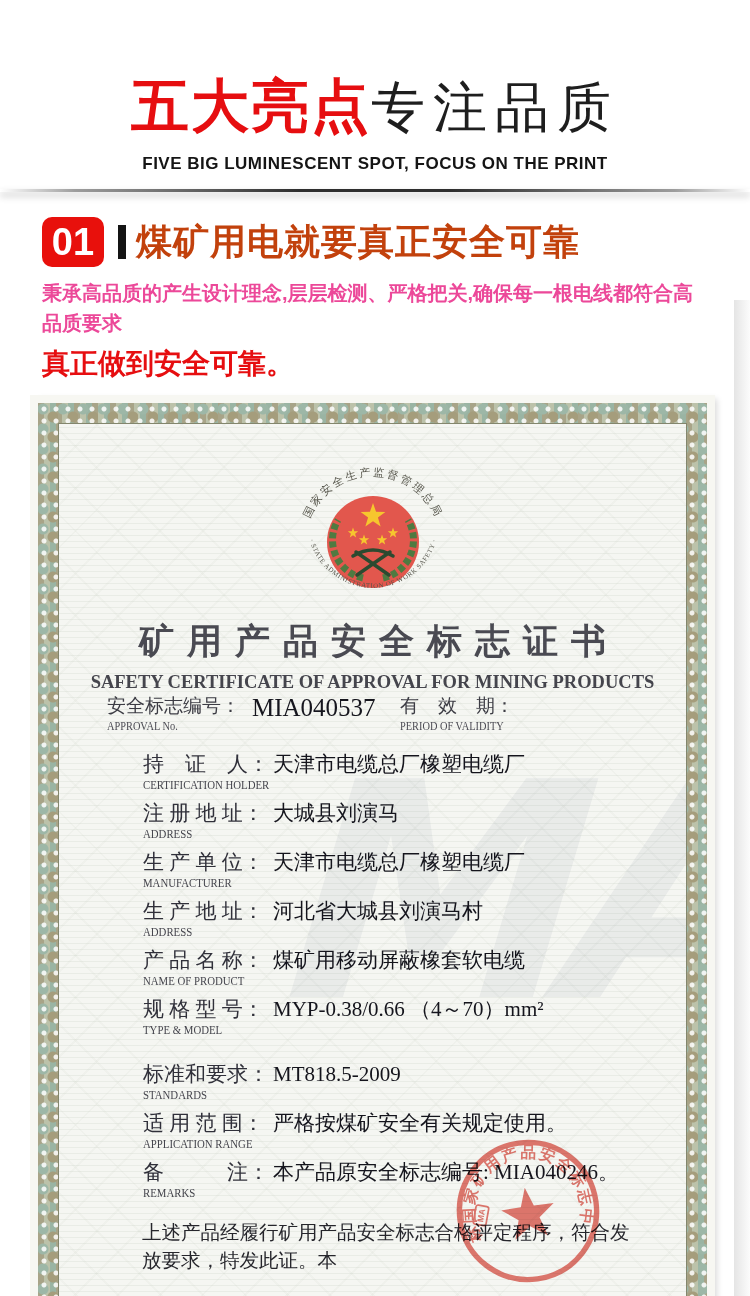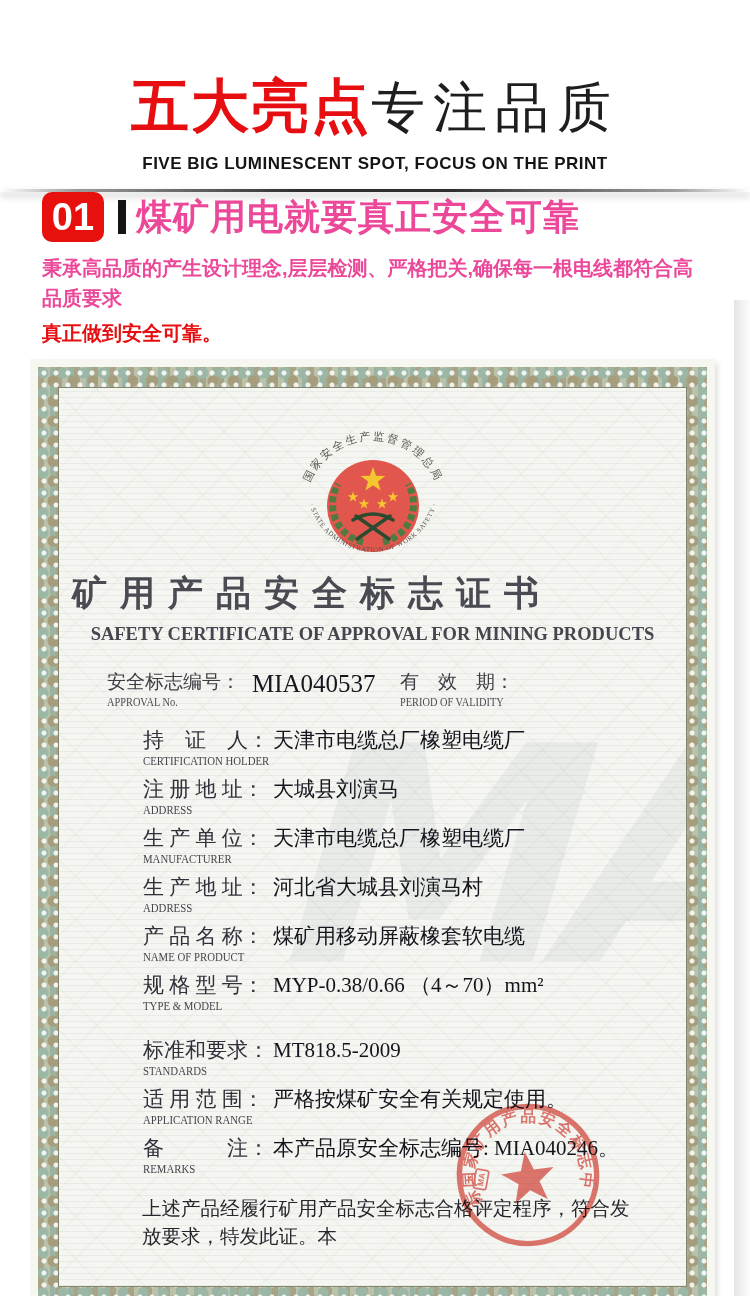--- a/index.html
+++ b/index.html
@@ -21,31 +21,31 @@
   }
   .hdr .sub {
     margin-top:8px; font-size:17px; font-weight:600; color:#151515; letter-spacing:.5px;
   }
   .divider {
     margin-top:15px; height:3px;
     background:linear-gradient(90deg,rgba(0,0,0,0) 0,rgba(60,60,60,.5) 10%,#2e2e2e 40%,#2e2e2e 60%,rgba(60,60,60,.5) 90%,rgba(0,0,0,0) 100%);
     box-shadow:0 4px 7px rgba(0,0,0,.25);
   }
   
-  .sec { padding:0 42px; }
+  .sec { padding:0 42px; margin-top:25px; }
   .sec-head { display:flex; align-items:center; }
   .badge {
     width:62px; height:50px; background:#e8100c; border-radius:10px;
     color:#fff; font-size:38px; font-weight:800; text-align:center; line-height:50px;
     flex:0 0 auto;
   }
   .tbar { width:8px; height:34px; background:#141414; margin:0 10px 0 14px; flex:0 0 auto; }
-  .sec-title { font-size:36px; font-weight:700; color:#ec4899; letter-spacing:1px; white-space:nowrap; }
+  .sec-title { font-size:36px; font-weight:700; color:#c2410c; letter-spacing:1px; white-space:nowrap; }
   .sec-desc { margin-top:11px; font-size:20px; font-weight:700; color:#ec4899; line-height:1.5; }
-  .sec-desc-red { margin-top:7px; font-size:20px; font-weight:700; color:#e60e10; }
+  .sec-desc-red { margin-top:7px; font-size:28px; font-weight:700; color:#e60e10; }
   
   .page-edge {
     position:absolute; right:0; top:300px; width:16px; height:996px;
     background:linear-gradient(90deg, rgba(160,160,160,.28), rgba(230,230,230,.12));
   }
   .cert {
     position:relative; margin:12px 35px 0 30px; width:685px; height:956px;
     background:#f7f7f2; padding:8px;
     box-shadow:6px 0 6px -4px rgba(0,0,0,.15);
   }
@@ -72,28 +72,28 @@
   .wm-ma {
     position:absolute; left:235px; top:295px; z-index:0;
     font-size:300px; font-weight:800; font-style:italic;
     font-family:"DejaVu Sans",sans-serif;
     color:rgba(130,136,160,.10); transform:skewX(-6deg); letter-spacing:-20px;
     user-select:none;
   }
   .cert-inner { position:relative; z-index:1; height:100%; }
   .emblem { margin:32px auto 0; width:160px; height:150px; display:block; }
   .cert-title {
-    text-align:left; font-size:35px; font-weight:700;
+    margin-top:12px; text-align:center; font-size:35px; font-weight:700;
     color:#4a4a52; letter-spacing:13px; text-indent:13px;
   }
   .cert-sub {
     margin-top:7px; text-align:center; font-size:18.5px; font-weight:700;
     color:#45454d; letter-spacing:0;
   }
-  .approval-row { margin-top:24px; padding:0 48px; display:flex; align-items:flex-start; }
+  .approval-row { padding:0 48px; display:flex; align-items:flex-start; }
   .fld .cn { font-size:19px; color:#3c3c44; }
   .fld .en { font-size:11.5px; color:#4a4a52; margin-top:1px; transform:scaleX(.9); transform-origin:left; white-space:nowrap; }
   .approval-row .val { font-size:25px; color:#16161e; padding-top:1px; }
   .approval-row .v1 { width:148px; margin-left:12px; }
   .approval-row .f2 { width:132px; }
   .approval-row .v2 { margin-left:10px; white-space:nowrap; }
   .rows { margin-top:18px; padding:0 48px; }
   .crow { margin-bottom:6px;margin-left:36px; }
   .crow .lbl { display:inline-block; min-width:130px; font-size:21px; color:#30303a; }
   .crow .val { font-size:21px; color:#14141c; }

